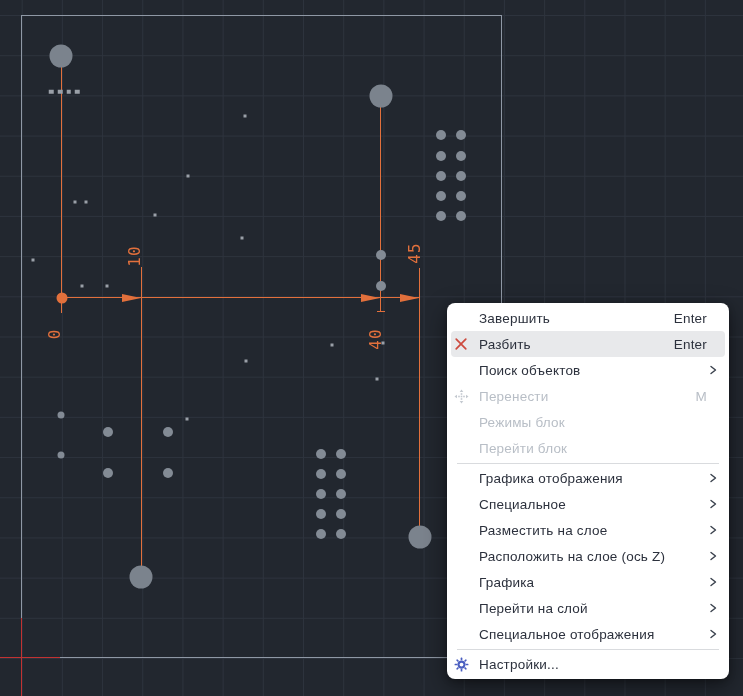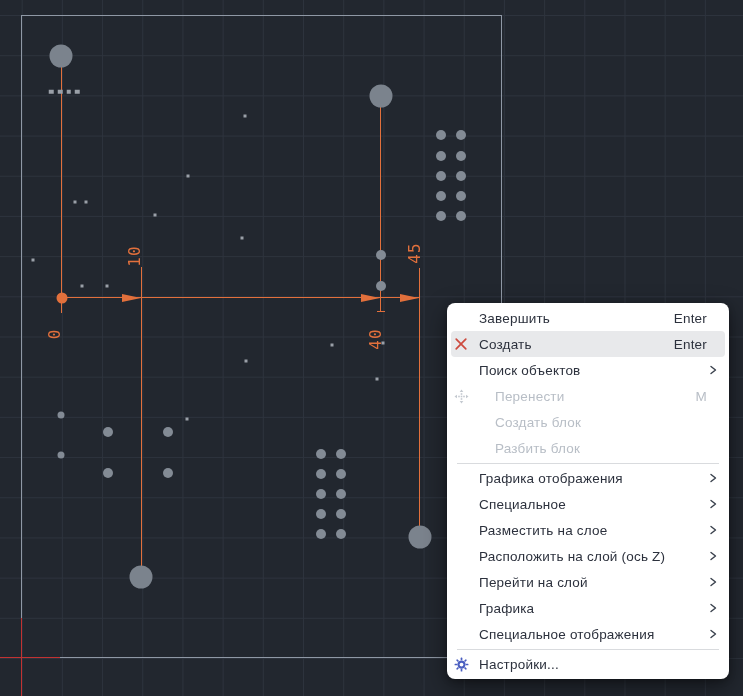--- a/index.html
+++ b/index.html
@@ -48,21 +48,21 @@
     background:var(--menu-bg);border-radius:8px;padding:2px 0;
     box-shadow:0 8px 24px rgba(0,0,0,0.45), 0 2px 6px rgba(0,0,0,0.25);
     font-size:13.5px;color:var(--menu-text);
   }
   .menu-row{
     height:26px;margin:0 4px;border-radius:4px;
     display:flex;align-items:center;padding-right:8px;
     cursor:default;
   }
   .menu-row.hl{background:var(--menu-hl);}
-  .menu-row.disabled{color:var(--menu-disabled);gap:16px;}
+  .menu-row.disabled{color:var(--menu-disabled);}
   .mi-icon{width:20px;height:16px;flex:0 0 20px;display:flex;align-items:center;justify-content:center;}
   .mi-label{margin-left:8px;white-space:nowrap;letter-spacing:0.2px;}
   .mi-right{margin-left:auto;}
   .shortcut{margin-right:10px;letter-spacing:0.2px;}
   .menu-row.disabled .shortcut{color:var(--menu-disabled);}
   .chev{margin-right:-2px;display:flex;align-items:center;}
   .menu-sep{height:1px;background:var(--menu-sep);margin:1.5px 10px;}
 </style>
 </head>
 <body>
@@ -149,21 +149,21 @@
         <span class="mi-icon"></span>
         <span class="mi-label">Завершить</span>
         <span class="mi-right shortcut">Enter</span>
       </div>
       <div class="menu-row hl">
         <span class="mi-icon">
           <svg width="14" height="14" viewBox="0 0 14 14">
             <path d="M2.2 2.2 L11.8 11.8 M11.8 2.2 L2.2 11.8" stroke="#cd4a3e" stroke-width="1.7" stroke-linecap="round" fill="none"></path>
           </svg>
         </span>
-        <span class="mi-label">Создать</span>
+        <span class="mi-label">Разбить</span>
         <span class="mi-right shortcut">Enter</span>
       </div>
       <div class="menu-row">
         <span class="mi-icon"></span>
         <span class="mi-label">Поиск объектов</span>
         <span class="mi-right chev">
           <svg width="12" height="12" viewBox="0 0 12 12">
             <path d="M4 2.5 L8.5 6 L4 9.5" stroke="#39404c" stroke-width="1.4" fill="none" stroke-linecap="round" stroke-linejoin="round"></path>
           </svg>
         </span>
@@ -180,25 +180,25 @@
       <rect x="4.2" y="6.7" width="1.6" height="1.6"></rect>
             <rect x="9.2" y="6.7" width="1.6" height="1.6"></rect>
       <rect x="6.7" y="6.7" width="1.6" height="1.6"></rect>
           </svg>
         </span>
         <span class="mi-label">Перенести</span>
         <span class="mi-right shortcut">M</span>
       </div>
       <div class="menu-row disabled">
         <span class="mi-icon"></span>
-        <span class="mi-label">Создать блок</span>
+        <span class="mi-label">Режимы блок</span>
       </div>
       <div class="menu-row disabled">
         <span class="mi-icon"></span>
-        <span class="mi-label">Разбить блок</span>
+        <span class="mi-label">Перейти блок</span>
       </div>
       <div class="menu-sep"></div>
       <div class="menu-row">
         <span class="mi-icon"></span>
         <span class="mi-label">Графика отображения</span>
         <span class="mi-right chev">
           <svg width="12" height="12" viewBox="0 0 12 12">
             <path d="M4 2.5 L8.5 6 L4 9.5" stroke="#39404c" stroke-width="1.4" fill="none" stroke-linecap="round" stroke-linejoin="round"></path>
           </svg>
         </span>
@@ -216,39 +216,39 @@
         <span class="mi-icon"></span>
         <span class="mi-label">Разместить на слое</span>
         <span class="mi-right chev">
           <svg width="12" height="12" viewBox="0 0 12 12">
             <path d="M4 2.5 L8.5 6 L4 9.5" stroke="#39404c" stroke-width="1.4" fill="none" stroke-linecap="round" stroke-linejoin="round"></path>
           </svg>
         </span>
       </div>
       <div class="menu-row">
         <span class="mi-icon"></span>
-        <span class="mi-label">Расположить на слой (ось Z)</span>
+        <span class="mi-label">Расположить на слое (ось Z)</span>
+        <span class="mi-right chev">
+          <svg width="12" height="12" viewBox="0 0 12 12">
+            <path d="M4 2.5 L8.5 6 L4 9.5" stroke="#39404c" stroke-width="1.4" fill="none" stroke-linecap="round" stroke-linejoin="round"></path>
+          </svg>
+        </span>
+      </div>
+      <div class="menu-row">
+        <span class="mi-icon"></span>
+        <span class="mi-label">Графика</span>
         <span class="mi-right chev">
           <svg width="12" height="12" viewBox="0 0 12 12">
             <path d="M4 2.5 L8.5 6 L4 9.5" stroke="#39404c" stroke-width="1.4" fill="none" stroke-linecap="round" stroke-linejoin="round"></path>
           </svg>
         </span>
       </div>
       <div class="menu-row">
         <span class="mi-icon"></span>
         <span class="mi-label">Перейти на слой</span>
-        <span class="mi-right chev">
-          <svg width="12" height="12" viewBox="0 0 12 12">
-            <path d="M4 2.5 L8.5 6 L4 9.5" stroke="#39404c" stroke-width="1.4" fill="none" stroke-linecap="round" stroke-linejoin="round"></path>
-          </svg>
-        </span>
-      </div>
-      <div class="menu-row">
-        <span class="mi-icon"></span>
-        <span class="mi-label">Графика</span>
         <span class="mi-right chev">
           <svg width="12" height="12" viewBox="0 0 12 12">
             <path d="M4 2.5 L8.5 6 L4 9.5" stroke="#39404c" stroke-width="1.4" fill="none" stroke-linecap="round" stroke-linejoin="round"></path>
           </svg>
         </span>
       </div>
       <div class="menu-row">
         <span class="mi-icon"></span>
         <span class="mi-label">Специальное отображения</span>
         <span class="mi-right chev">

